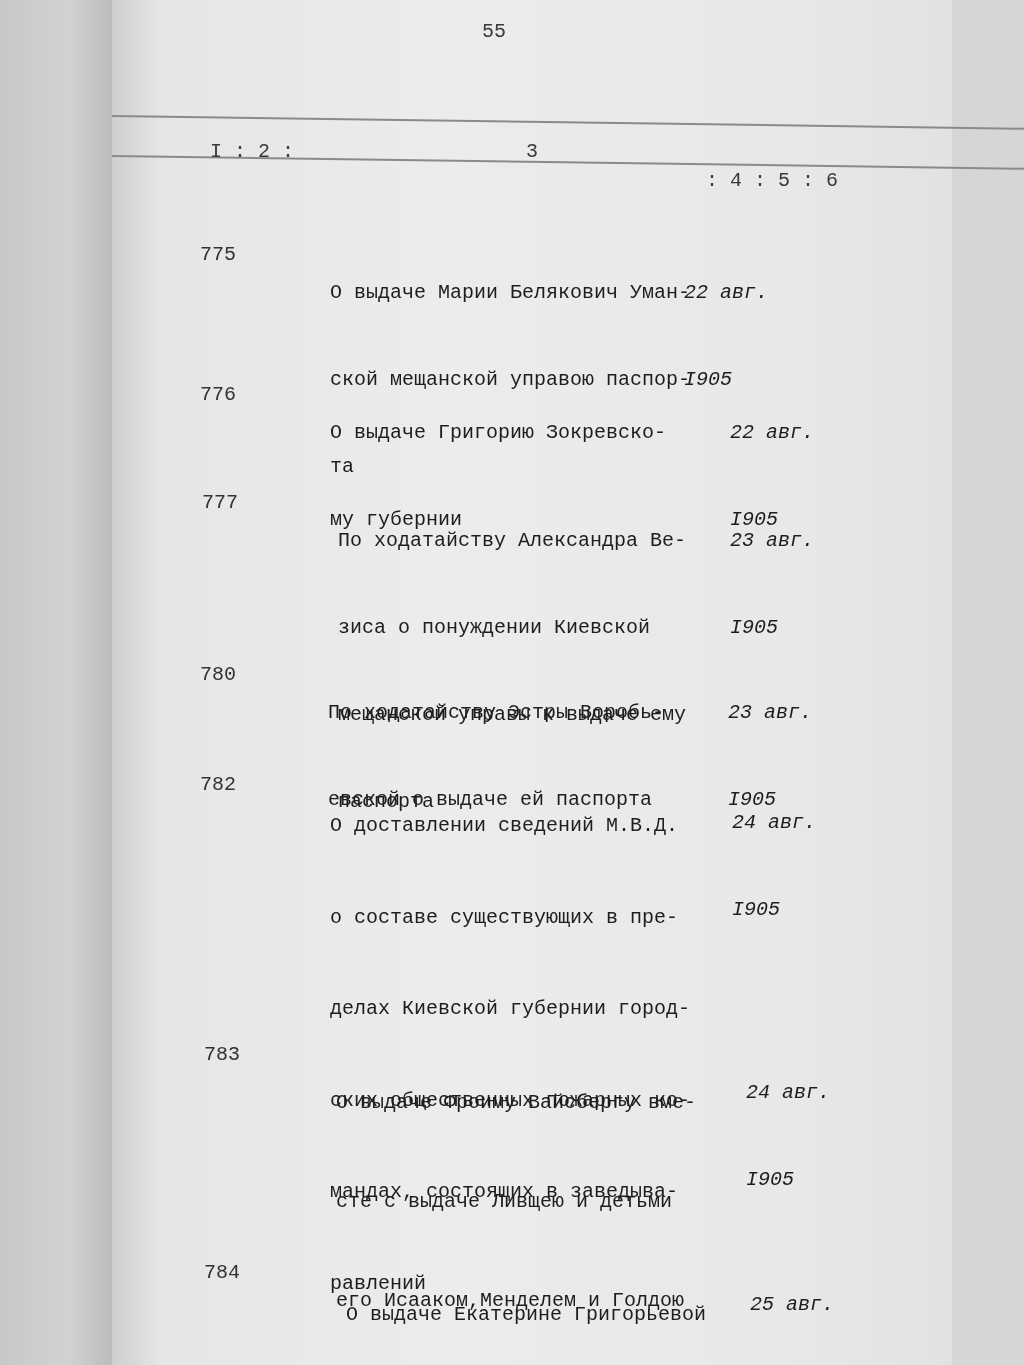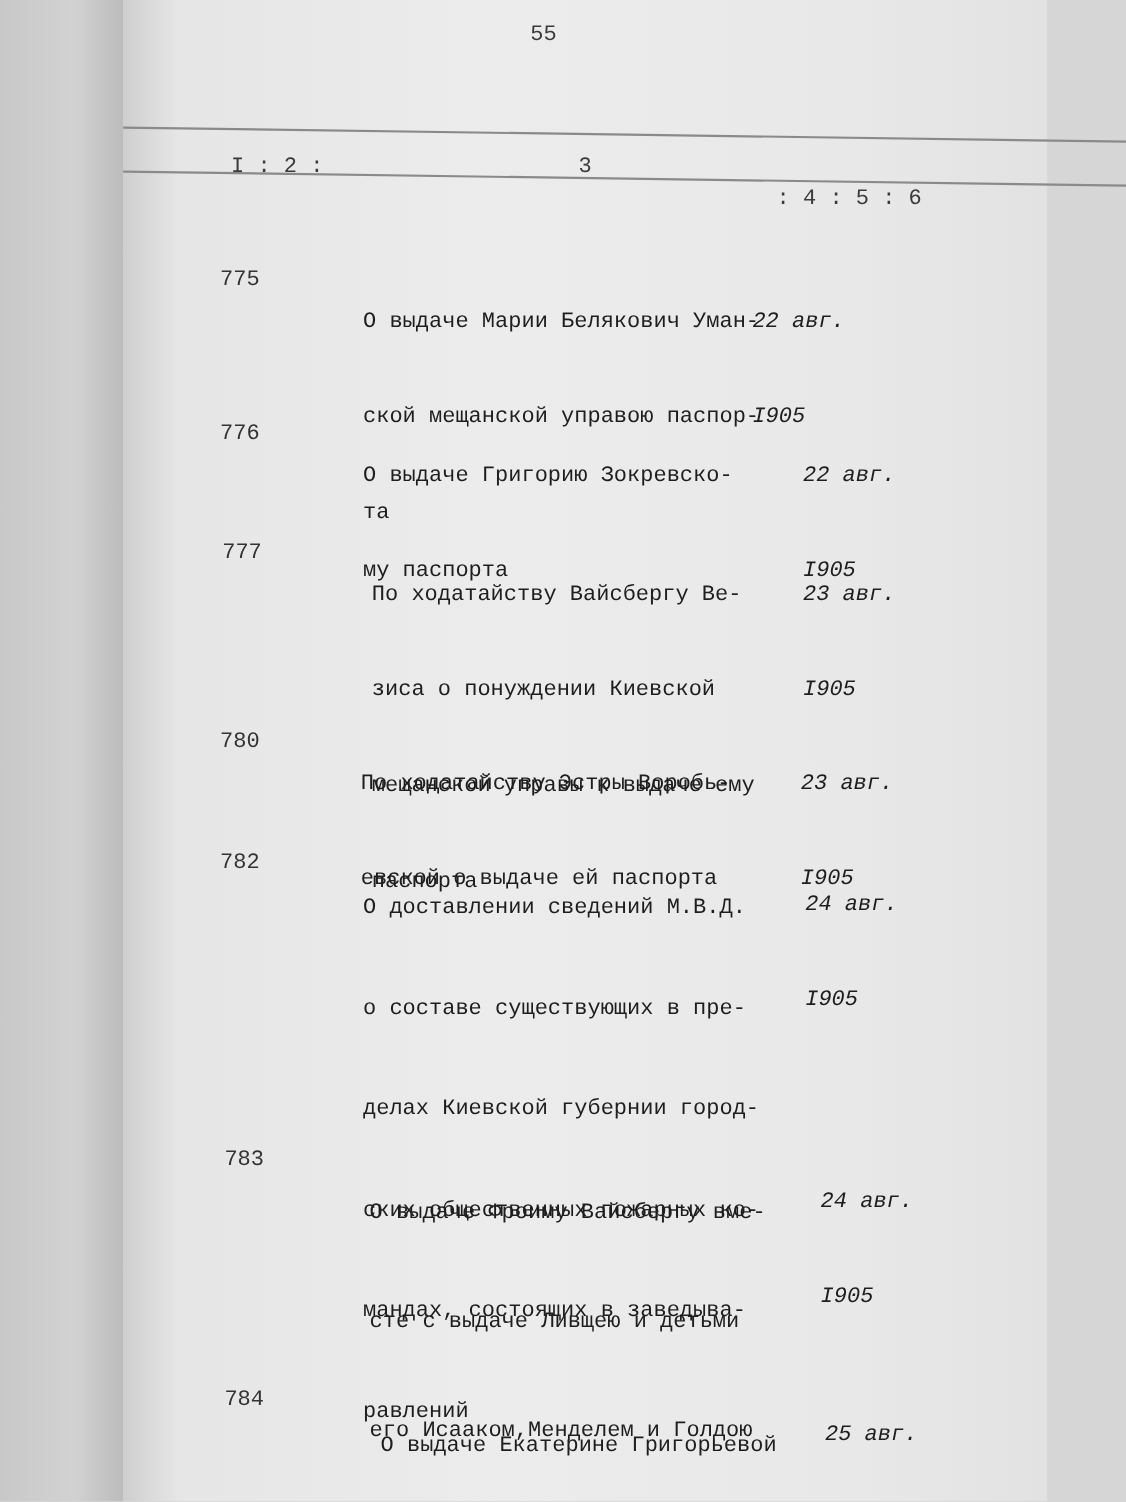--- a/index.html
+++ b/index.html
@@ -57,32 +57,32 @@
     <div class="date" style="left:484px;">
       <div>22 авг.</div>
       <div>I905</div>
     </div>
   </div>
 
   <div class="entry" style="left:88px; top:360px;">
     <span class="num">776</span>
     <div class="desc">
       <div>О выдаче Григорию Зокревско-</div>
-      <div>му паспорта</div>
+      <div>му губернии</div>
     </div>
     <div class="date" style="left:530px;">
       <div>22 авг.</div>
       <div>I905</div>
     </div>
   </div>
 
   <div class="entry" style="left:90px; top:468px;">
     <span class="num">777</span>
     <div class="desc" style="left:136px;">
-      <div>По ходатайству Вайсбергу Ве-</div>
+      <div>По ходатайству Александра Ве-</div>
       <div>зиса о понуждении Киевской</div>
       <div>мещанской управы к выдаче ему</div>
       <div>паспорта</div>
     </div>
     <div class="date" style="left:528px;">
       <div>23 авг.</div>
       <div>I905</div>
     </div>
   </div>
 

